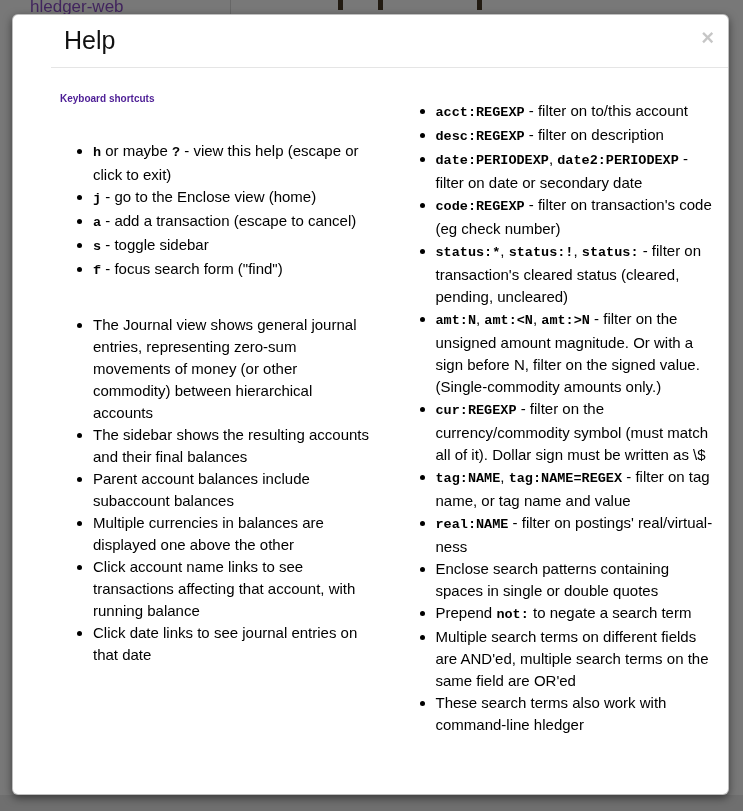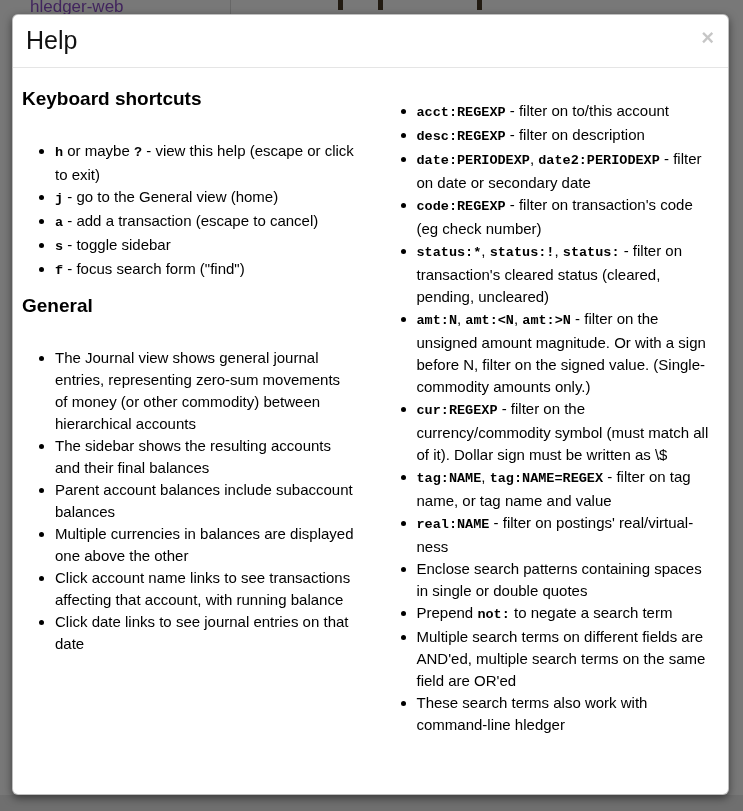--- a/index.html
+++ b/index.html
@@ -19,40 +19,40 @@
   .bg-sidebar-divider{position:absolute;left:230px;top:0;width:1px;height:14px;background:#676767;}
   .bg-frag{position:absolute;top:0;height:10px;background:#221b12;}
   .bg-frag.f1{left:338px;width:5px;}
   .bg-frag.f2{left:378px;width:5px;}
   .bg-frag.f3{left:477px;width:5px;}
   
   .modal{
     position:absolute;left:12px;top:14px;width:717px;height:781px;
     background:#ffffff;border:1px solid rgba(0,0,0,.25);border-radius:6px;
     box-shadow:0 3px 9px rgba(0,0,0,.5);
-    box-sizing:border-box;overflow:hidden;
+    box-sizing:border-box;overflow:hidden;padding-left:38px;
   }
   .modal-header{
     position:relative;padding:10px 15px 11px 13px;
     border-bottom:1px solid #e5e5e5;
   }
   .modal-title{
     margin:0;font-size:25px;line-height:31px;font-weight:400;color:#111111;
   }
   .close-btn{
     position:absolute;right:14px;top:13px;border:0;background:transparent;
     font-size:22px;line-height:20px;font-weight:700;color:#000;opacity:.22;
     cursor:pointer;padding:0;font-family:"Liberation Sans",sans-serif;
   }
   .modal-body{display:flex;padding:0 9px;box-sizing:border-box;}
   .col{width:50%;box-sizing:border-box;}
   .col-left{padding-right:14px;}
   .col-right{padding-left:13px;padding-right:2px;}
   .section-heading{
-    margin:22px 0 0 0;font-size:19px;line-height:18px;font-weight:700;color:#000000;
+    margin:22px 0 0 0;font-size:10px;line-height:18px;font-weight:700;color:#4c1d95;
   }
   .section-heading.tight{margin-top:15px;}
   ul.help-list{
     margin:32px 0 0 0;padding:0 0 0 33px;list-style:disc;
     font-size:15px;line-height:22px;color:#000;
   }
   ul.help-list li{margin:0;padding:0;}
   .code{
     font-family:"Liberation Mono",monospace;font-weight:700;font-size:13.5px;
     color:#000;
@@ -73,26 +73,25 @@
 <div class="modal">
   <div class="modal-header">
     <h1 class="modal-title">Help</h1>
     <button class="close-btn">×</button>
   </div>
   <div class="modal-body">
     <div class="col col-left">
       <h2 class="section-heading">Keyboard shortcuts</h2>
       <ul class="help-list">
           <li><span class="code">h</span><span> or maybe </span><span class="code">?</span><span> - view this help (escape or click to exit)</span></li>
-          <li><span class="code">j</span><span> - go to the General view (home)</span></li>
+          <li><span class="code">j</span><span> - go to the Enclose view (home)</span></li>
           <li><span class="code">a</span><span> - add a transaction (escape to cancel)</span></li>
           <li><span class="code">s</span><span> - toggle sidebar</span></li>
           <li><span class="code">f</span><span> - focus search form ("find")</span></li>
         </ul>
-      <h2 class="section-heading tight">General</h2>
       <ul class="help-list">
           <li><span>The Journal view shows general journal entries, representing zero-sum movements of money (or other commodity) between hierarchical accounts</span></li>
           <li><span>The sidebar shows the resulting accounts and their final balances</span></li>
           <li><span>Parent account balances include subaccount balances</span></li>
           <li><span>Multiple currencies in balances are displayed one above the other</span></li>
           <li><span>Click account name links to see transactions affecting that account, with running balance</span></li>
           <li><span>Click date links to see journal entries on that date</span></li>
         </ul>
     </div>
     <div class="col col-right">

